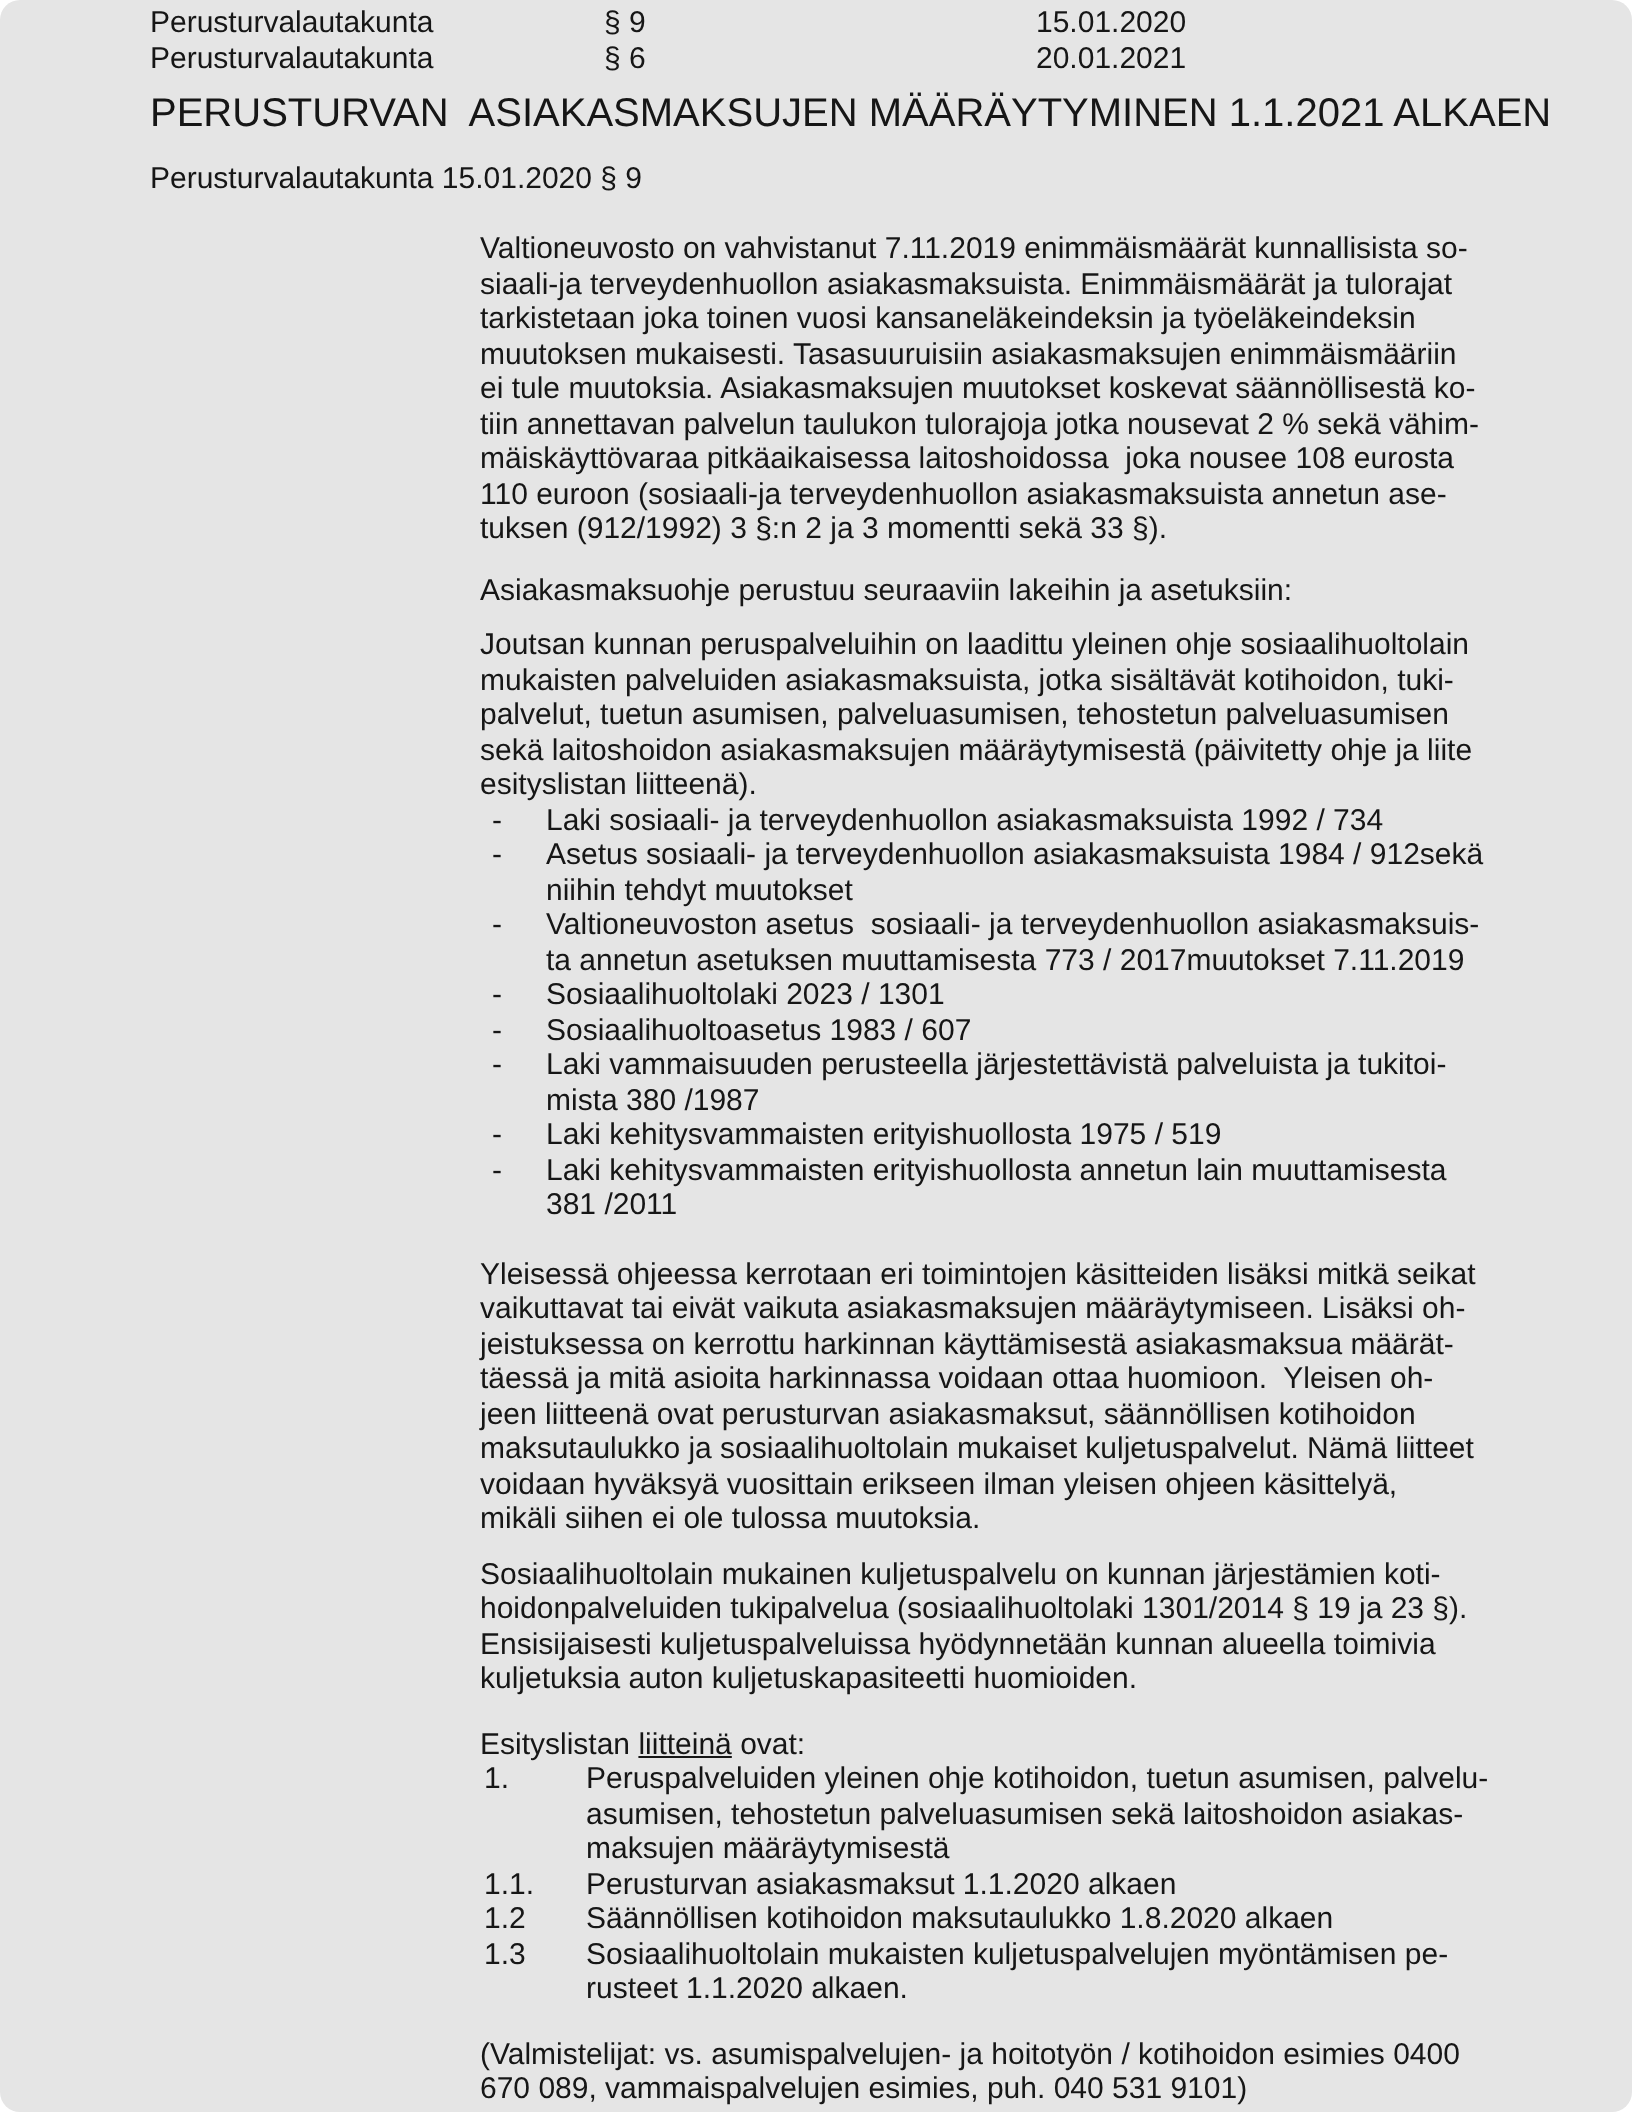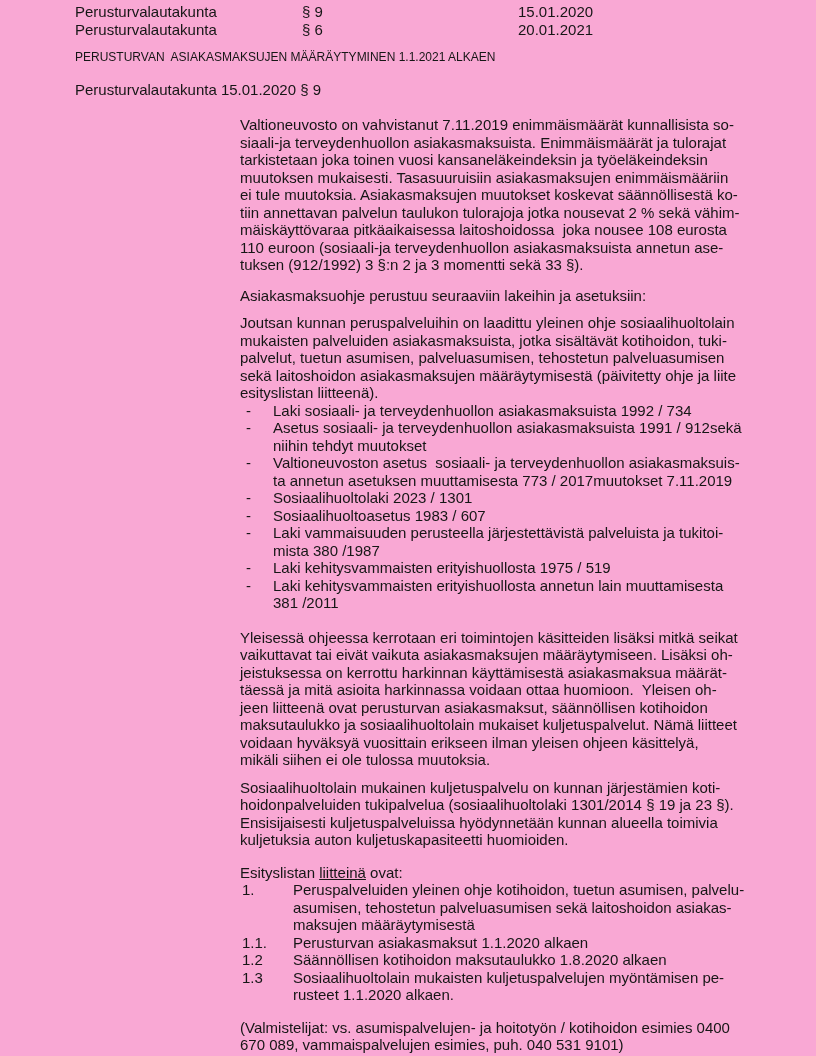--- a/index.html
+++ b/index.html
@@ -4,39 +4,40 @@
 <style>
   html, body {
     margin: 0;
     padding: 0;
     background: #ffffff;
   }
   .page {
     position: relative;
     width: 816px;
     height: 1056px;
-    background: #f9a8d4;
+    background: #e5e5e5;
     color: #161616;
     font-family: "Liberation Sans", sans-serif;
     font-size: 15px;
     line-height: 17.5px;
     overflow: hidden;
     box-sizing: border-box;
     padding-top: 3px;
+    border-radius: 10px;
   }
   .hdr {
     margin-left: 75px;
   }
   .hdr-row {
     display: grid;
     grid-template-columns: 227px 216px auto;
   }
   .title {
     margin: 11px 0 0 75px;
-    font-size: 12px;
+    font-size: 20px;
     font-weight: normal;
     white-space: pre-wrap;
   }
   .subtitle {
     margin: 14px 0 0 75px;
     white-space: pre-wrap;
   }
   .content {
     margin-left: 240px;
     width: 566px;
@@ -115,21 +116,21 @@
 sekä laitoshoidon asiakasmaksujen määräytymisestä (päivitetty ohje ja liite
 esityslistan liitteenä).</p>
 
     <div class="blist">
       <div class="bitem">
         <span class="mark">-</span>
         <span class="tb">Laki sosiaali- ja terveydenhuollon asiakasmaksuista 1992 / 734</span>
       </div>
       <div class="bitem">
         <span class="mark">-</span>
-        <span class="tb">Asetus sosiaali- ja terveydenhuollon asiakasmaksuista 1991 / 912sekä
+        <span class="tb">Asetus sosiaali- ja terveydenhuollon asiakasmaksuista 1984 / 912sekä
 niihin tehdyt muutokset</span>
       </div>
       <div class="bitem">
         <span class="mark">-</span>
         <span class="tb">Valtioneuvoston asetus  sosiaali- ja terveydenhuollon asiakasmaksuis-
 ta annetun asetuksen muuttamisesta 773 / 2017muutokset 7.11.2019</span>
       </div>
       <div class="bitem">
         <span class="mark">-</span>
         <span class="tb">Sosiaalihuoltolaki 2023 / 1301</span>

